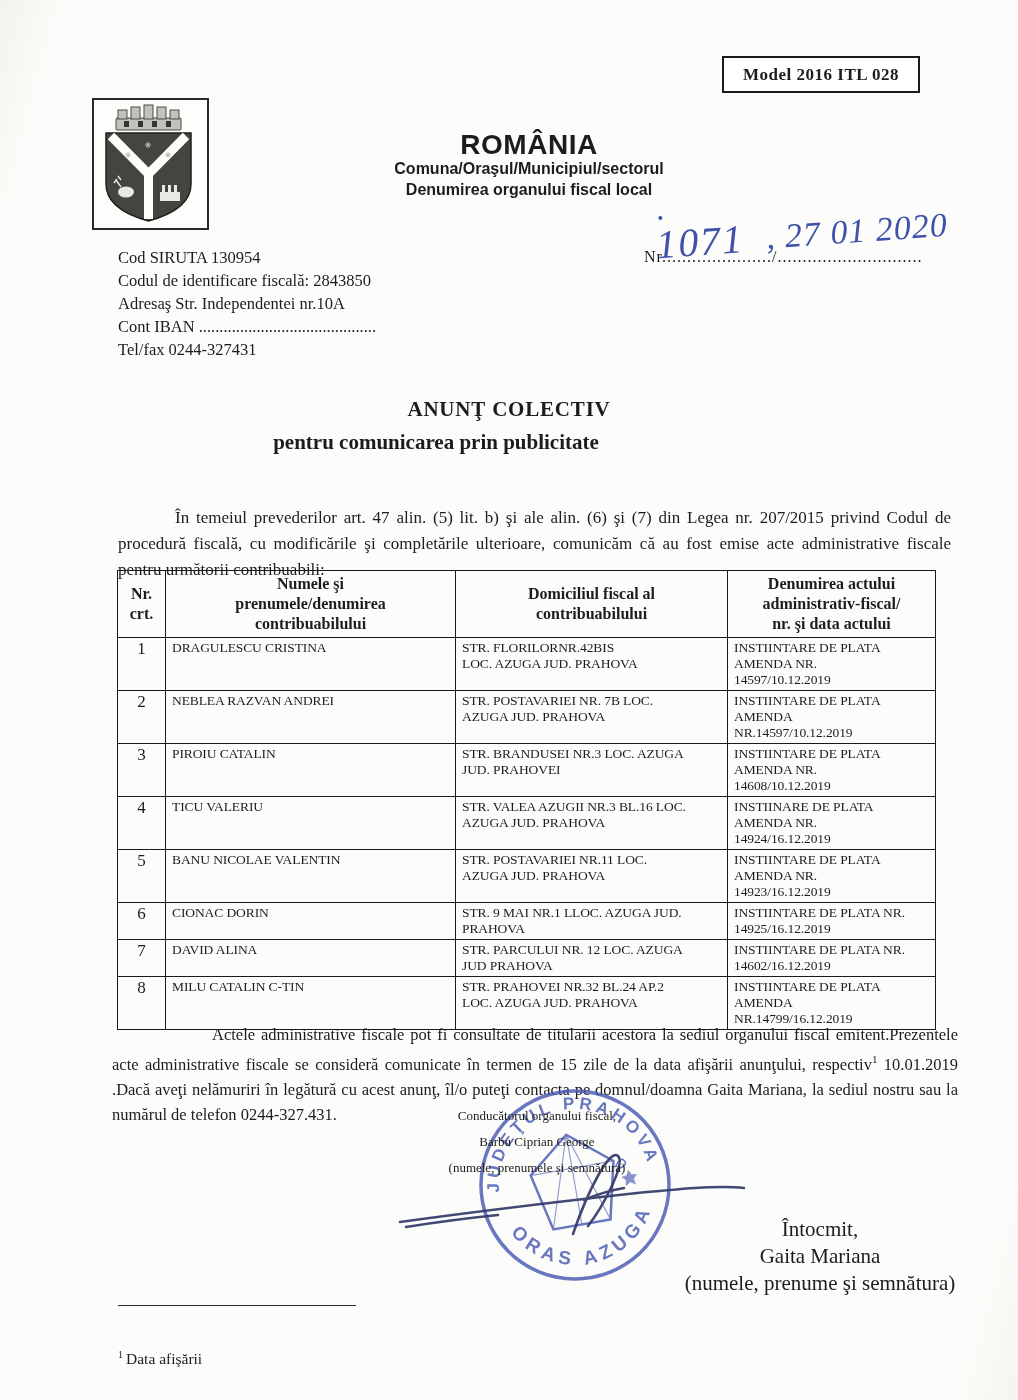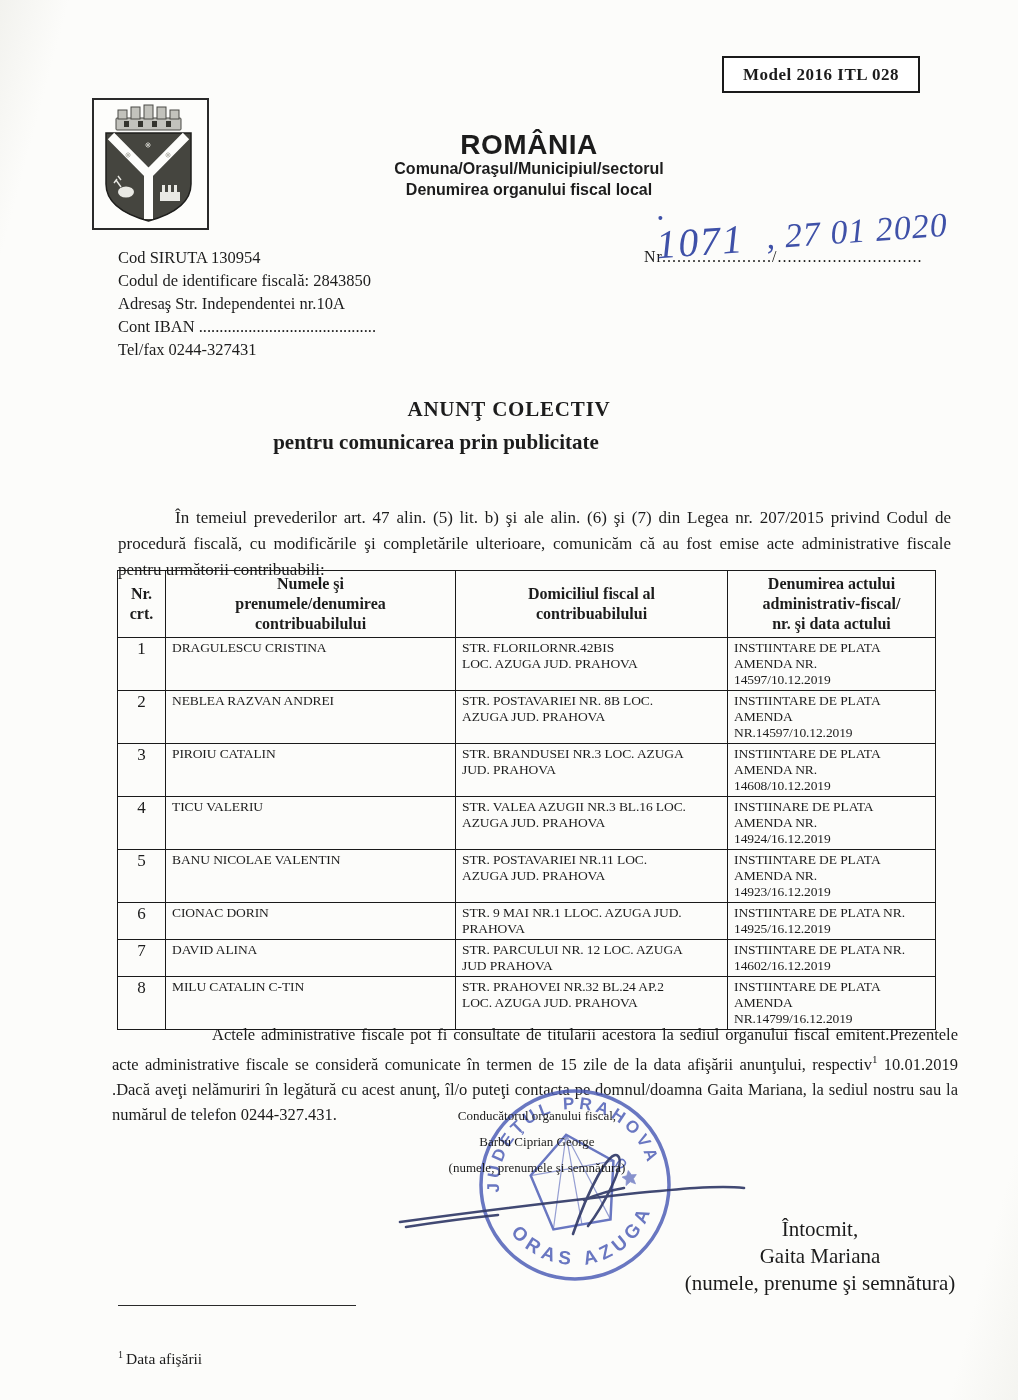--- a/index.html
+++ b/index.html
@@ -175,31 +175,31 @@
       <td>DRAGULESCU CRISTINA</td>
       <td>STR. FLORILORNR.42BIS
 LOC. AZUGA JUD. PRAHOVA</td>
       <td>INSTIINTARE DE PLATA
 AMENDA NR.
 14597/10.12.2019</td>
     </tr>
     <tr style="height:53px">
       <td class="nr">2</td>
       <td>NEBLEA RAZVAN ANDREI</td>
-      <td>STR. POSTAVARIEI NR. 8B LOC.
+      <td>STR. POSTAVARIEI NR. 7B LOC.
 AZUGA JUD. PRAHOVA</td>
       <td>INSTIINTARE DE PLATA
 AMENDA
 NR.14597/10.12.2019</td>
     </tr>
     <tr style="height:52px">
       <td class="nr">3</td>
       <td>PIROIU CATALIN</td>
       <td>STR. BRANDUSEI NR.3 LOC. AZUGA
-JUD. PRAHOVA</td>
+JUD. PRAHOVEI</td>
       <td>INSTIINTARE DE  PLATA
 AMENDA  NR.
 14608/10.12.2019</td>
     </tr>
     <tr style="height:53px">
       <td class="nr">4</td>
       <td>TICU VALERIU</td>
       <td>STR. VALEA AZUGII NR.3 BL.16 LOC.
 AZUGA JUD. PRAHOVA</td>
       <td>INSTIINARE DE PLATA

